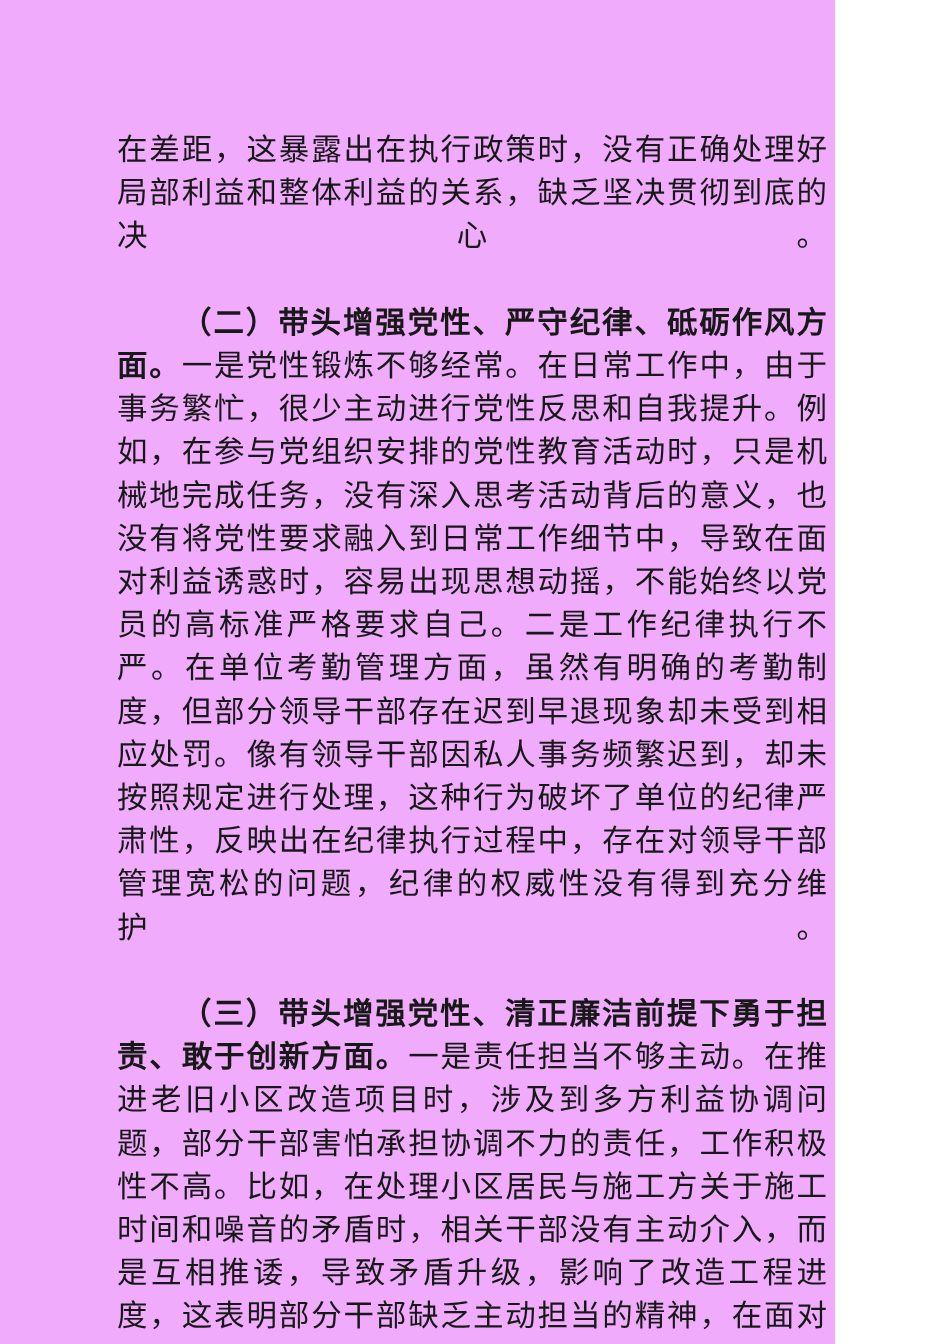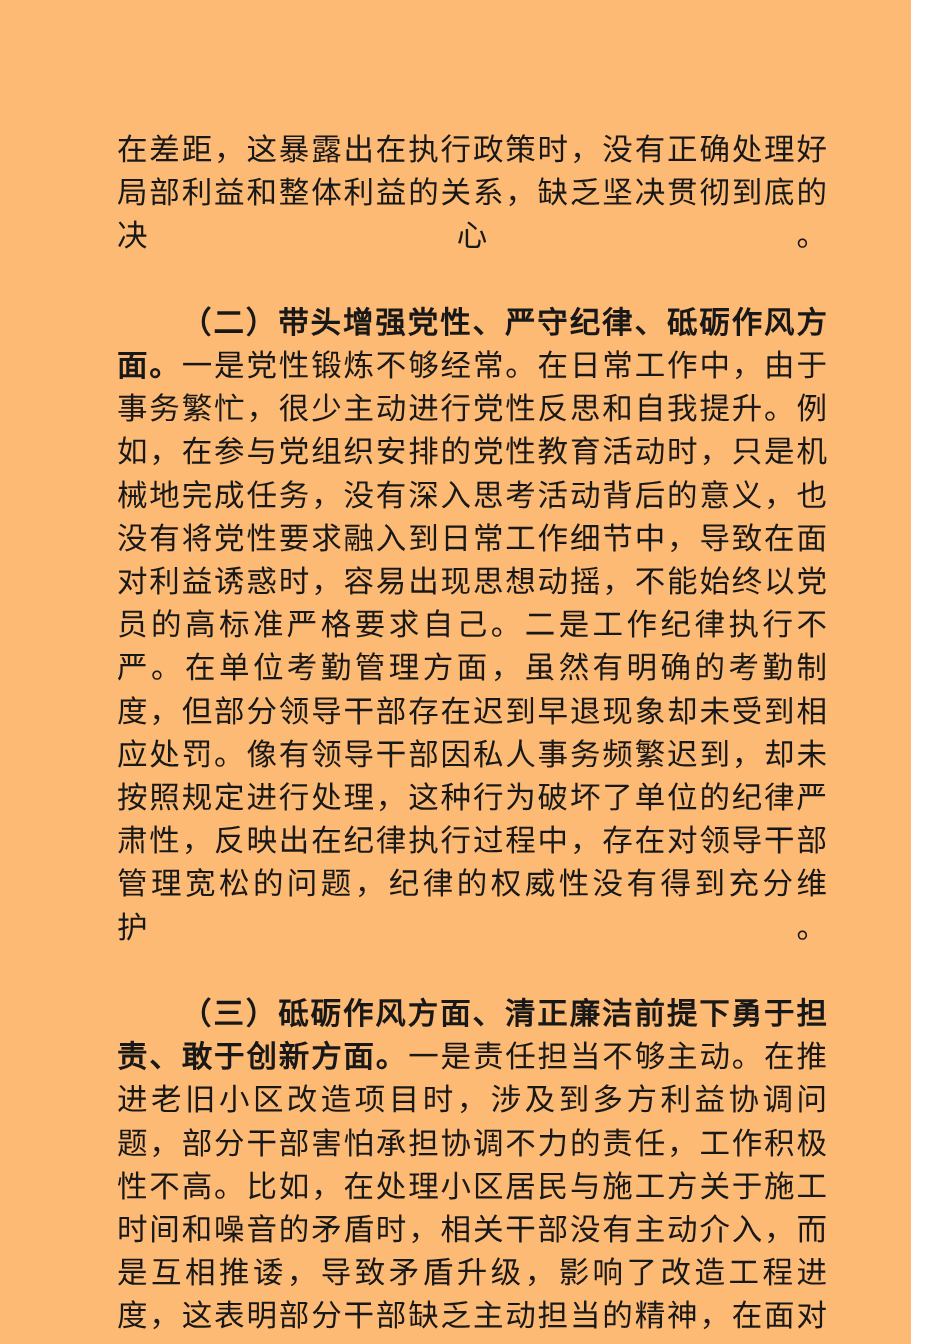--- a/index.html
+++ b/index.html
@@ -6,23 +6,23 @@
   html, body {
     margin: 0;
     padding: 0;
     background: #ffffff;
   }
   body {
     font-family: "DejaVu Sans", "Liberation Sans", sans-serif;
   }
   .page {
     position: relative;
-    width: 911px;
+    width: 835px;
     height: 1344px;
-    background: #fdba74;
+    background: #f0abfc;
     overflow: hidden;
     box-sizing: border-box;
   }
   .page-body {
     position: absolute;
     left: 117px;
     top: 128px;
     width: 711px;
   }
   .para {
@@ -63,18 +63,18 @@
 
     <p class="para">
       <span class="bd">在差距，这暴露出在执行政策时，没有正确处理好局部利益和整体利益的关系，缺乏坚决贯彻到底的决心。</span>
     </p>
 
     <p class="para indent">
       <span class="hd">（二）带头增强党性、严守纪律、砥砺作风方面。</span><span class="bd">一是党性锻炼不够经常。在日常工作中，由于事务繁忙，很少主动进行党性反思和自我提升。例如，在参与党组织安排的党性教育活动时，只是机械地完成任务，没有深入思考活动背后的意义，也没有将党性要求融入到日常工作细节中，导致在面对利益诱惑时，容易出现思想动摇，不能始终以党员的高标准严格要求自己。二是工作纪律执行不严。在单位考勤管理方面，虽然有明确的考勤制度，但部分领导干部存在迟到早退现象却未受到相应处罚。像有领导干部因私人事务频繁迟到，却未按照规定进行处理，这种行为破坏了单位的纪律严肃性，反映出在纪律执行过程中，存在对领导干部管理宽松的问题，纪律的权威性没有得到充分维护。</span>
     </p>
 
     <p class="para indent full">
-      <span class="hd">（三）砥砺作风方面、清正廉洁前提下勇于担责、敢于创新方面。</span><span class="bd">一是责任担当不够主动。在推进老旧小区改造项目时，涉及到多方利益协调问题，部分干部害怕承担协调不力的责任，工作积极性不高。比如，在处理小区居民与施工方关于施工时间和噪音的矛盾时，相关干部没有主动介入，而是互相推诿，导致矛盾升级，影响了改造工程进度，这表明部分干部缺乏主动担当的精神，在面对复杂问题时缺乏迎难而上的勇气。二是创新思维不足。在文化产业发展方面，本地区文化资源丰富，但在开发文化旅游产品时，仍然沿用传统模式，缺乏创新</span>
+      <span class="hd">（三）带头增强党性、清正廉洁前提下勇于担责、敢于创新方面。</span><span class="bd">一是责任担当不够主动。在推进老旧小区改造项目时，涉及到多方利益协调问题，部分干部害怕承担协调不力的责任，工作积极性不高。比如，在处理小区居民与施工方关于施工时间和噪音的矛盾时，相关干部没有主动介入，而是互相推诿，导致矛盾升级，影响了改造工程进度，这表明部分干部缺乏主动担当的精神，在面对复杂问题时缺乏迎难而上的勇气。二是创新思维不足。在文化产业发展方面，本地区文化资源丰富，但在开发文化旅游产品时，仍然沿用传统模式，缺乏创新</span>
     </p>
 
   </div>
 
 </div>
 
 </body></html>

